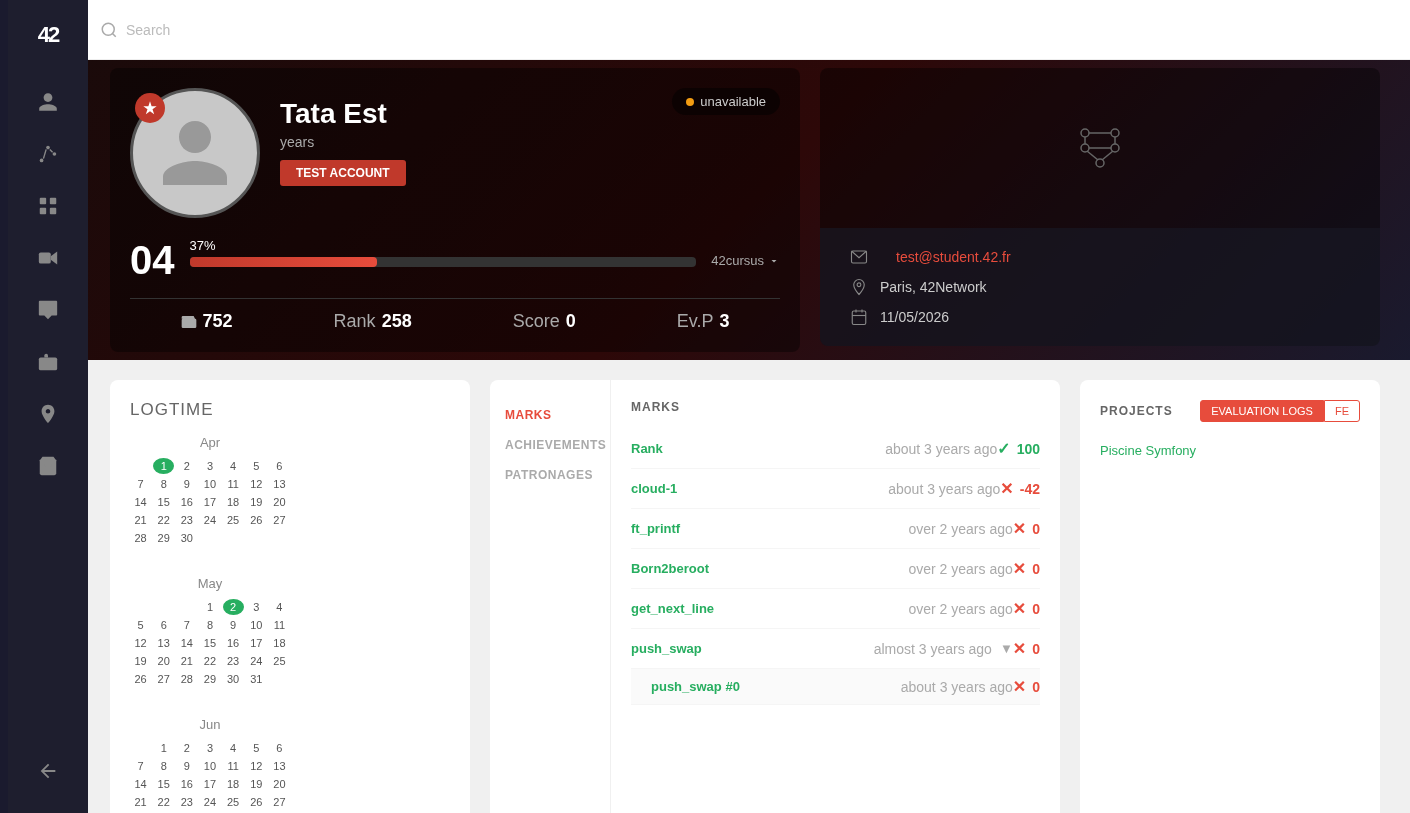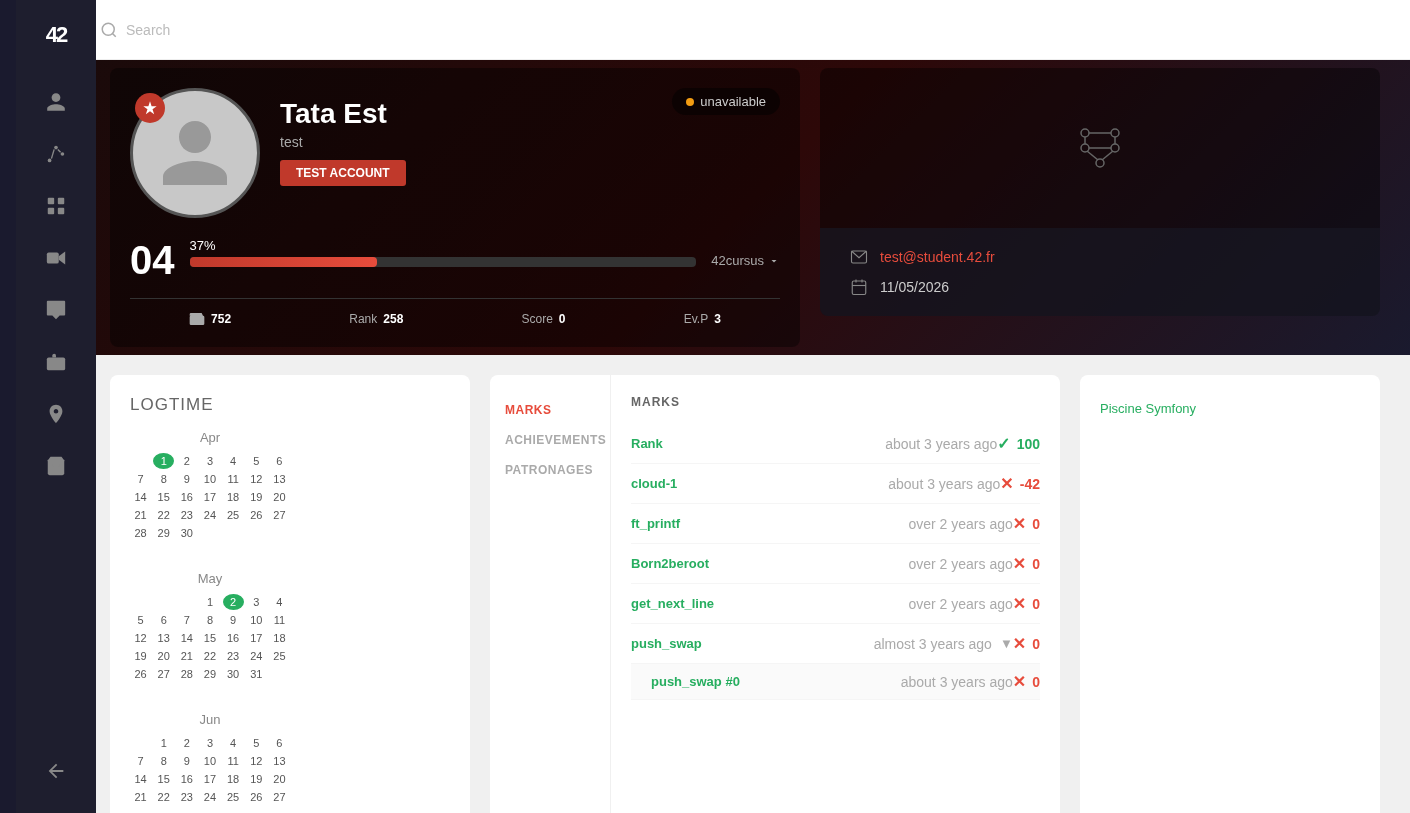--- a/index.html
+++ b/index.html
@@ -1,20 +1,20 @@
 <!DOCTYPE html>
 <html><head>
   <meta charset="utf-8">
   <style>
     * { box-sizing: border-box; margin: 0; padding: 0; }
     body { font-family: 'Helvetica Neue', Arial, sans-serif; background: #1a1a2e; color: #333; font-size: 13px; }
 
     
     .sidebar {
-      position: fixed; left: 16px; top: 0; width: 80px; height: 100vh;
+      position: fixed; left: 8px; top: 0; width: 80px; height: 100vh;
       background: #1e1e2e; display: flex; flex-direction: column; align-items: center;
       padding-top: 10px; z-index: 100;
     }
     .sidebar-logo { width: 50px; height: 50px; display: flex; align-items: center; justify-content: center; margin-bottom: 10px; }
     .sidebar-nav { display: flex; flex-direction: column; align-items: center; gap: 8px; margin-top: 10px; flex: 1; }
     .sidebar-item {
       width: 44px; height: 44px; display: flex; align-items: center; justify-content: center;
       border-radius: 8px; color: #888; cursor: pointer; transition: color 0.2s;
     }
     .sidebar-item svg { width: 22px; height: 22px; }
@@ -75,36 +75,36 @@
     .progress-pct { color: #fff; font-size: 13px; margin-bottom: 4px; }
     .progress-bar-bg { background: #333; border-radius: 4px; height: 10px; width: 100%; }
     .progress-bar-fill { background: linear-gradient(90deg, #c0392b, #e74c3c); height: 10px; border-radius: 4px; }
     .cursus-selector { color: #aaa; font-size: 13px; cursor: pointer; display: flex; align-items: center; gap: 4px; }
 
     
     .stats-row {
       display: flex; justify-content: space-around; margin-top: 15px;
       border-top: 1px solid #333; padding-top: 12px;
     }
-    .stat-item { display: flex; align-items: center; gap: 6px; color: #ccc; font-size: 12px; }
+    .stat-item { display: flex; align-items: center; gap: 6px; color: #ccc; font-size: 18px; }
     .stat-value { color: #fff; font-weight: bold; }
     .stat-label { color: #aaa; }
 
     
     .profile-right { width: 560px; display: flex; flex-direction: column; gap: 0; }
     .profile-right-top {
       background: rgba(0,0,0,0.4); border-radius: 8px 8px 0 0; height: 160px;
       display: flex; align-items: center; justify-content: center;
     }
     .profile-right-bottom {
       background: rgba(20,20,30,0.8); border-radius: 0 0 8px 8px; padding: 20px 30px;
       display: flex; flex-direction: column; gap: 12px;
     }
     .info-row { display: flex; align-items: center; gap: 12px; color: #ccc; font-size: 14px; }
-    .info-row a { color: #e74c3c; text-decoration: none; }
+    .info-row a { color: #e74c3c; text-decoration: none; margin-left: 16px; }
     .info-icon { width: 18px; height: 18px; color: #888; flex-shrink: 0; }
 
     
     .content-area {
       background: #f0f0f0; padding: 20px 30px; display: flex; gap: 20px;
       min-height: calc(100vh - 350px);
     }
 
     
     .logtime-panel {
@@ -260,21 +260,21 @@
               </svg>
           </div>
           <div class="avatar-circle">
             <svg width="80" height="80" viewBox="0 0 24 24" fill="#999">
                 <path d="M12 12c2.7 0 4.8-2.1 4.8-4.8S14.7 2.4 12 2.4 7.2 4.5 7.2 7.2 9.3 12 12 12zm0 2.4c-3.2 0-9.6 1.6-9.6 4.8v2.4h19.2v-2.4c0-3.2-6.4-4.8-9.6-4.8z"></path>
               </svg>
           </div>
         </div>
         <div class="profile-info">
           <div class="profile-name">Tata Est</div>
-          <div class="profile-login">test</div>
+          <div class="profile-login">years</div>
           <button class="test-account-btn">TEST ACCOUNT</button>
         </div>
       </div>
 
       <div class="status-badge">
         <div class="status-dot"></div>
         <span>unavailable</span>
       </div>
 
       <div class="level-section">
@@ -334,20 +334,26 @@
           <line x1="38" y1="28" x2="27" y2="37"></line>
         </svg>
       </div>
       <div class="profile-right-bottom">
         <div class="info-row">
           <svg class="info-icon" viewBox="0 0 24 24" fill="none" stroke="currentColor" stroke-width="1.5">
               <rect x="2" y="4" width="20" height="16" rx="2"></rect>
               <polyline points="2,4 12,13 22,4"></polyline>
             </svg>
           <a href="#">test@student.42.fr</a>
+        </div>
+        <div class="info-row">
+          <svg class="info-icon" viewBox="0 0 24 24" fill="none" stroke="currentColor" stroke-width="1.5">
+              <path d="M12 2C8.1 2 5 5.1 5 9c0 5.2 7 13 7 13s7-7.8 7-13c0-3.9-3.1-7-7-7zm0 9.5a2.5 2.5 0 110-5 2.5 2.5 0 010 5z"></path>
+            </svg>
+          <span>Paris, 42Network</span>
         </div>
         <div class="info-row">
           <svg class="info-icon" viewBox="0 0 24 24" fill="none" stroke="currentColor" stroke-width="1.5">
               <rect x="3" y="4" width="18" height="18" rx="2"></rect>
               <line x1="16" y1="2" x2="16" y2="6"></line>
               <line x1="8" y1="2" x2="8" y2="6"></line>
               <line x1="3" y1="10" x2="21" y2="10"></line>
             </svg>
           <span>11/05/2026</span>
         </div>
@@ -546,18 +552,25 @@
           <div class="mark-score score-fail">
             <span class="icon-cross">✕</span>
             <span>0</span>
           </div>
         </div>
 
       </div>
     </div>
 
     <div class="projects-panel">
+      <div class="projects-header">
+        <div class="projects-title">PROJECTS</div>
+        <div class="projects-tabs">
+          <div class="proj-tab active">EVALUATION LOGS</div>
+          <div class="proj-tab">FE</div>
+        </div>
+      </div>
       <div class="project-item">Piscine Symfony</div>
     </div>
 
   </div>
 
 </div>
 
 </body></html>

